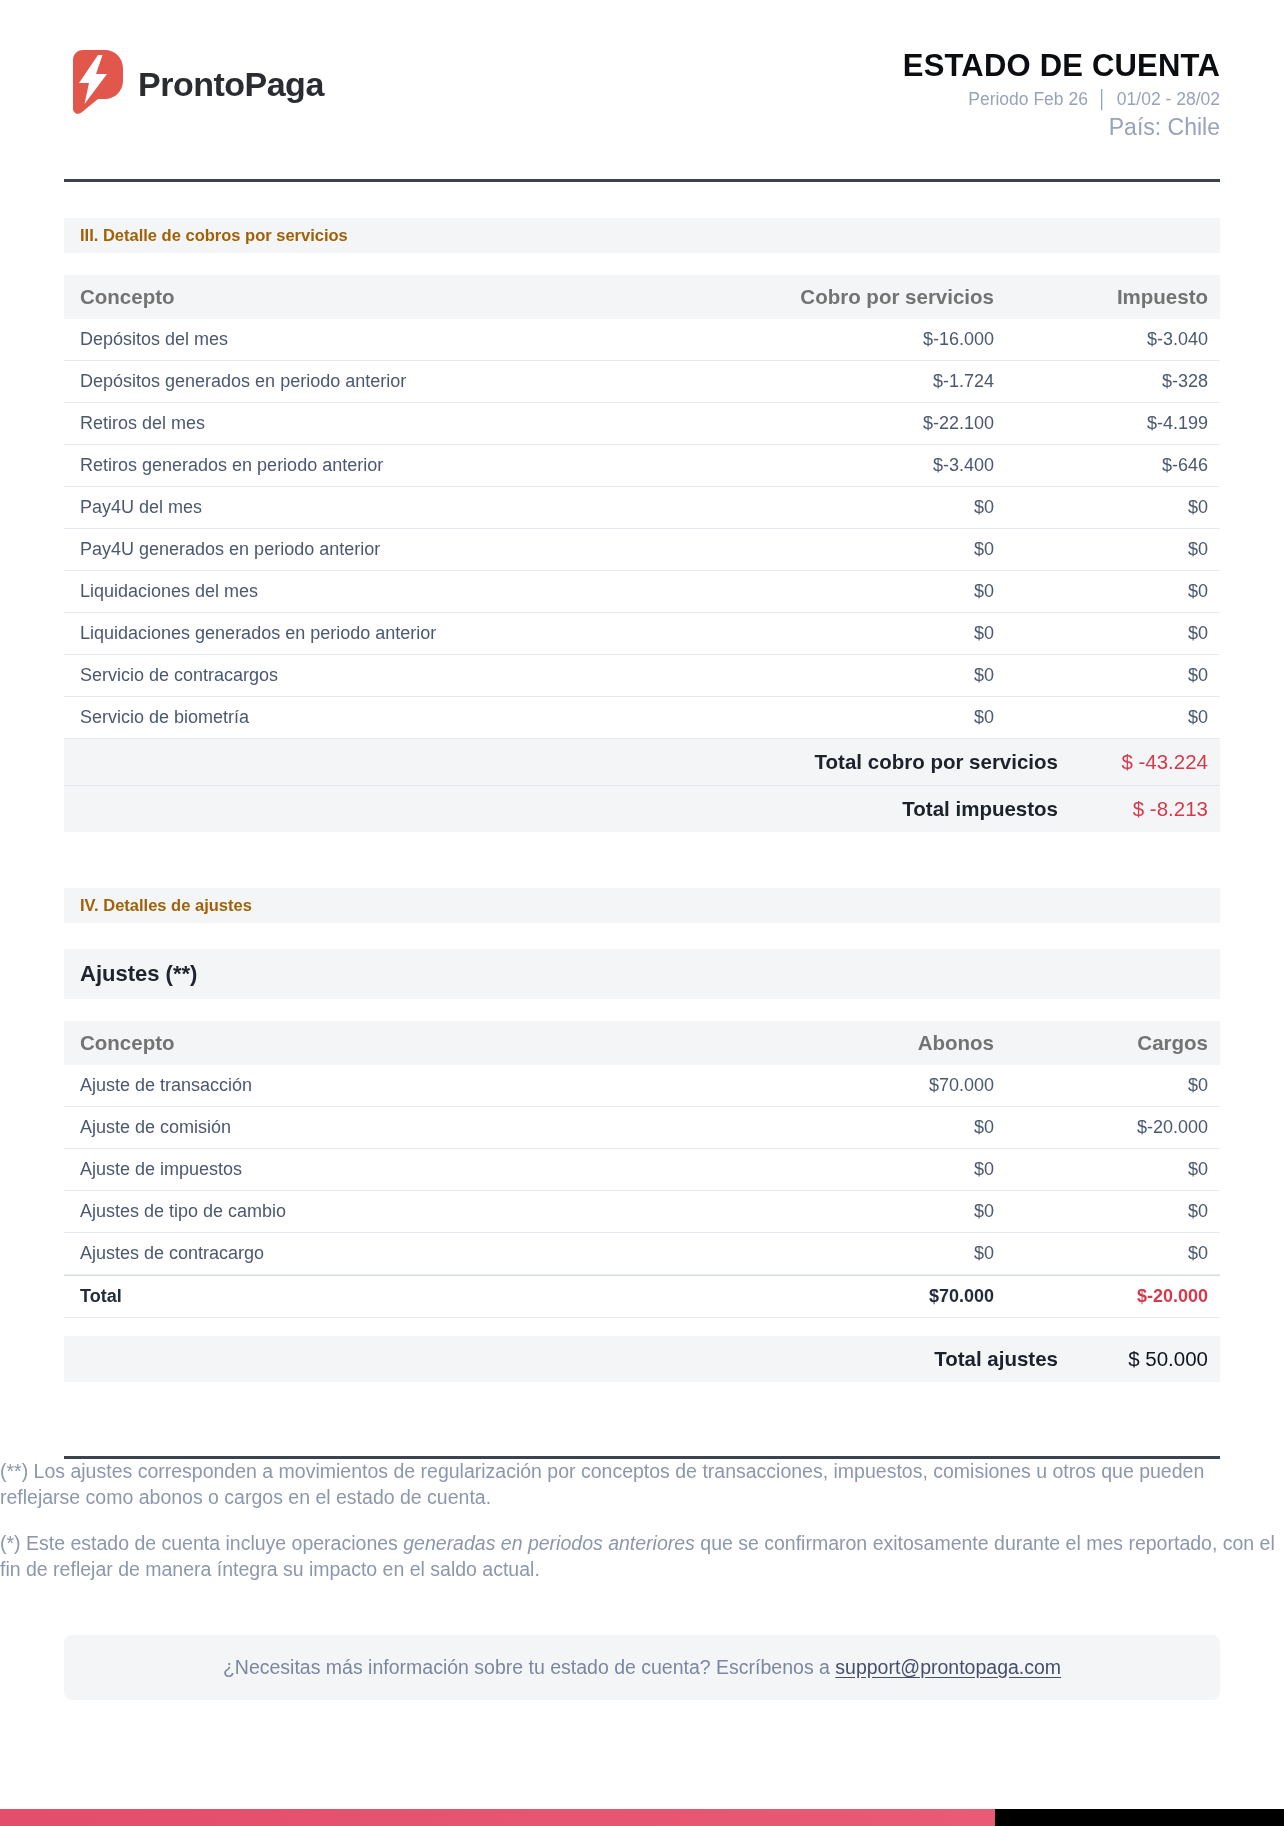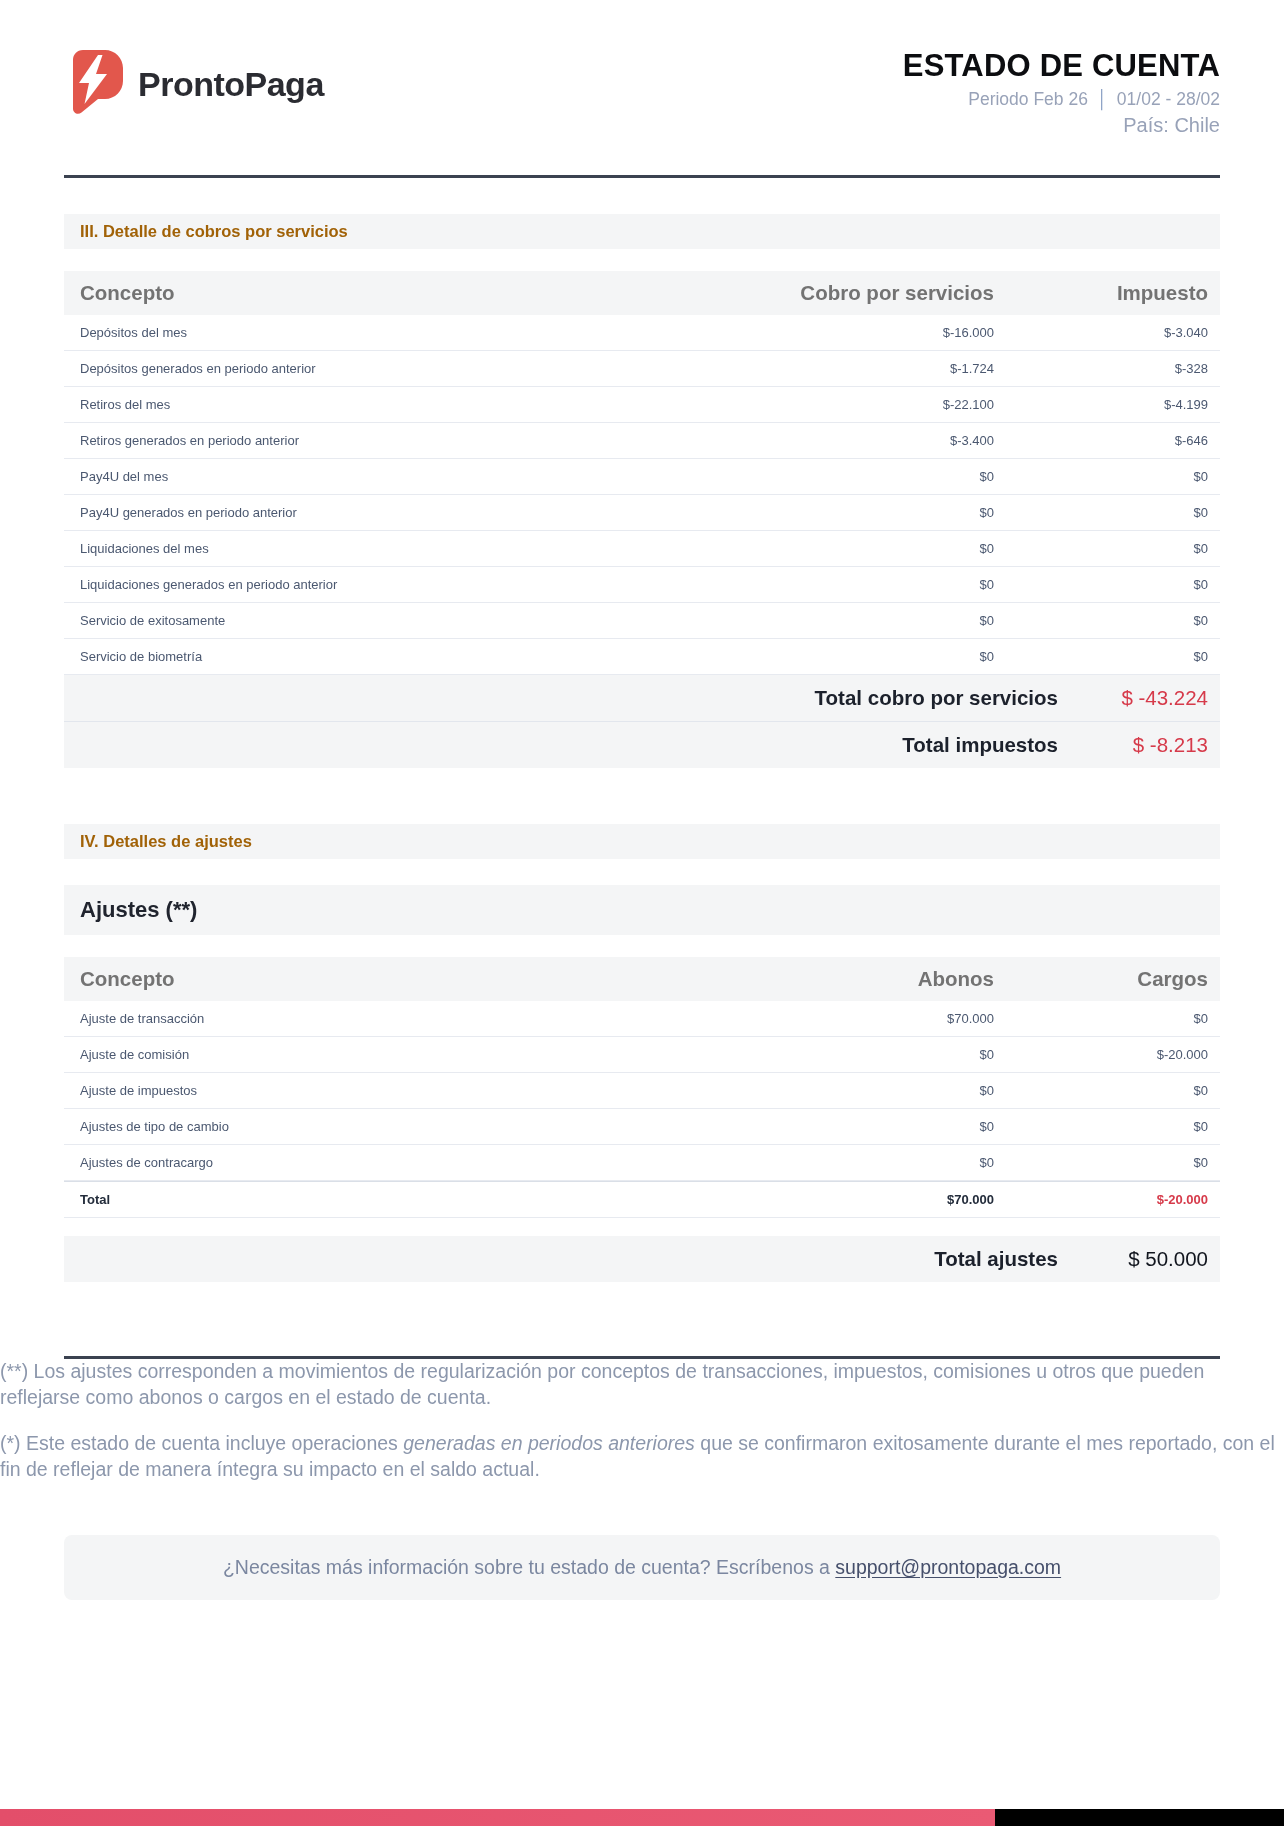--- a/index.html
+++ b/index.html
@@ -12,40 +12,40 @@
   .content{margin-left:64px;margin-right:64px;}
 
   
   .header{display:flex;justify-content:space-between;align-items:flex-start;padding-top:48px;}
   .brand{display:flex;align-items:center;gap:14px;}
   .brand-name{font-size:34px;font-weight:700;color:#2b2c32;letter-spacing:-0.5px;}
   .header-right{text-align:right;}
   .doc-title{font-size:31px;font-weight:700;color:#0c0d10;letter-spacing:0.2px;}
   .doc-period{font-size:17.5px;color:#98a2b8;margin-top:5px;}
   .doc-period .sep{color:#8da2c6;padding:0 9px;font-weight:400;}
-  .doc-country{font-size:20px;color:#98a2b8;margin-top:4px;}
+  .doc-country{font-size:23px;color:#98a2b8;margin-top:4px;}
 
   .rule{height:3px;background:#3b4250;margin-top:38px;}
 
   
   .section-bar{
     background:#f4f5f6;padding:8px 16px;margin-top:36px;
     font-size:16.5px;font-weight:700;color:#a16207;
   }
   .subheading-bar{
     background:#f4f5f6;padding:12px 16px;margin-top:26px;
     font-size:22px;font-weight:700;color:#20242e;
   }
 
   
   .table{margin-top:22px;}
   .t-head{display:flex;align-items:baseline;background:#f4f5f6;padding:10px 12px 10px 16px;
     font-size:20.5px;font-weight:700;color:#737373;}
   .t-row{display:flex;align-items:baseline;padding:10px 12px 10px 16px;
-    font-size:13px;color:#4b5870;border-bottom:1px solid #e7eaf0;}
+    font-size:18px;color:#4b5870;border-bottom:1px solid #e7eaf0;}
   .t-row.total-bold{font-weight:700;color:#232c3b;border-top:1px solid #dadfe7;}
   .col-c{flex:1;text-align:left;}
   .col-a{width:300px;text-align:right;}
   .col-b{width:214px;text-align:right;}
   .neg-red{color:#d63a4a !important;}
 
   .summary-row{
     display:flex;justify-content:flex-end;align-items:baseline;
     background:#f4f5f6;padding:11px 12px;
   }
@@ -142,21 +142,21 @@
       <div class="col-c">Liquidaciones del mes</div>
       <div class="col-a">$0</div>
       <div class="col-b">$0</div>
     </div>
     <div class="t-row">
       <div class="col-c">Liquidaciones generados en periodo anterior</div>
       <div class="col-a">$0</div>
       <div class="col-b">$0</div>
     </div>
     <div class="t-row">
-      <div class="col-c">Servicio de exitosamente</div>
+      <div class="col-c">Servicio de contracargos</div>
       <div class="col-a">$0</div>
       <div class="col-b">$0</div>
     </div>
     <div class="t-row">
       <div class="col-c">Servicio de biometría</div>
       <div class="col-a">$0</div>
       <div class="col-b">$0</div>
     </div>
 
     <div class="summary-row">

